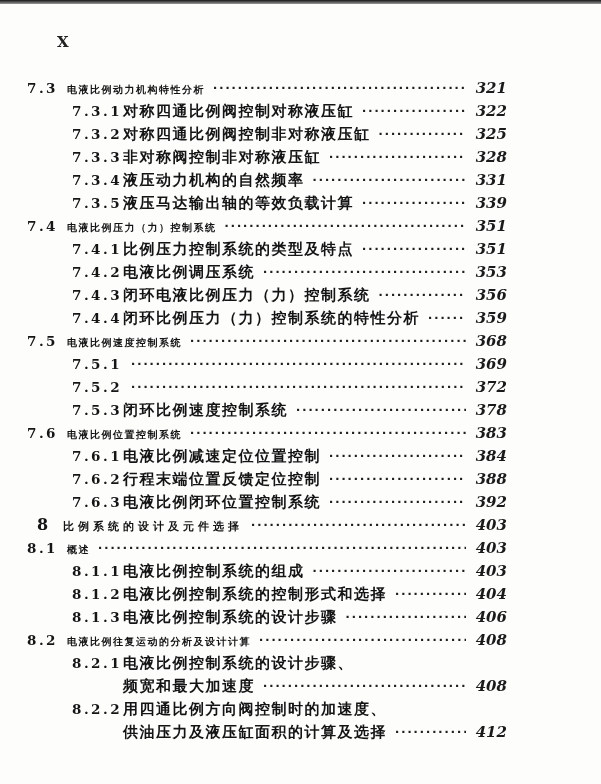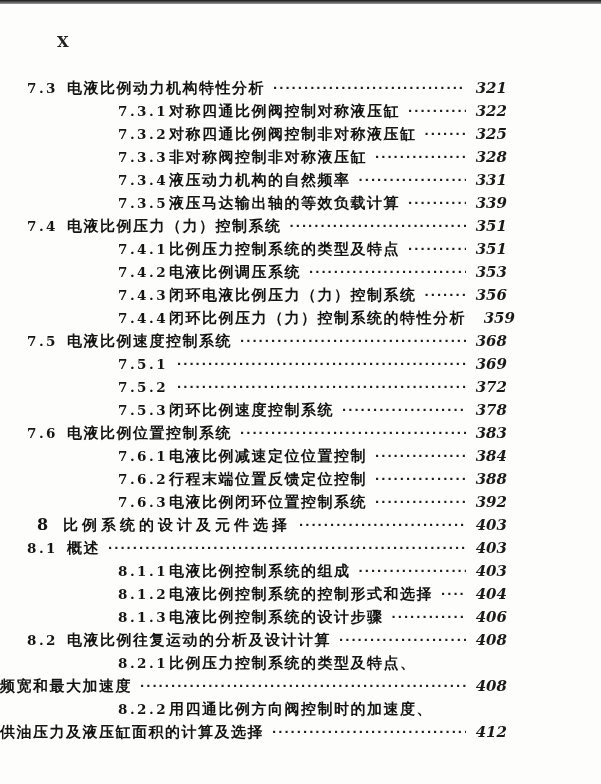--- a/index.html
+++ b/index.html
@@ -39,27 +39,27 @@
     font-weight:bold;font-size:15px;letter-spacing:1.2px;color:#1f1f1f;
   }
   .row .page{
     flex:0 0 auto;min-width:34px;text-align:right;
     font-family:"DejaVu Serif","Liberation Serif",serif;
     font-style:italic;font-weight:bold;font-size:15px;color:#1a1a1a;
   }
   
   .row.chapter{padding-left:37px;}
   .row.chapter .num{width:26px;font-size:16px;letter-spacing:0;}
-  .row.chapter .title{font-size:15px;letter-spacing:4px;}
+  .row.chapter .title{font-size:11px;letter-spacing:4px;}
   .row.section{padding-left:27px;}
   .row.section .num{width:40px;}
-  .row.section .title{font-size:15px;}
-  .row.sub{padding-left:72px;margin-left:46px;}
+  .row.section .title{font-size:10px;}
+  .row.sub{padding-left:72px;}
   .row.sub .num{width:51px;}
-  .row.cont{}
+  .row.cont{padding-left:123px;}
 </style>
 </head>
 <body>
 
 <div class="scan-top-bar"></div>
 
 <div class="page-mark">X</div>
 
 <div class="toc" id="toc">
     <div class="row section">
@@ -205,21 +205,21 @@
       <span class="page">406</span>
     </div>
     <div class="row section">
       <span class="num">8.2</span>
       <span class="title">电液比例往复运动的分析及设计计算</span>
       <span class="leader">························································································································</span>
       <span class="page">408</span>
     </div>
     <div class="row sub">
       <span class="num">8.2.1</span>
-      <span class="title">比例压力控制系统的类型及特点、</span>
+      <span class="title">电液比例控制系统的设计步骤、</span>
     </div>
     <div class="row cont">
       <span class="title">频宽和最大加速度</span>
       <span class="leader">························································································································</span>
       <span class="page">408</span>
     </div>
     <div class="row sub">
       <span class="num">8.2.2</span>
       <span class="title">用四通比例方向阀控制时的加速度、</span>
     </div>

